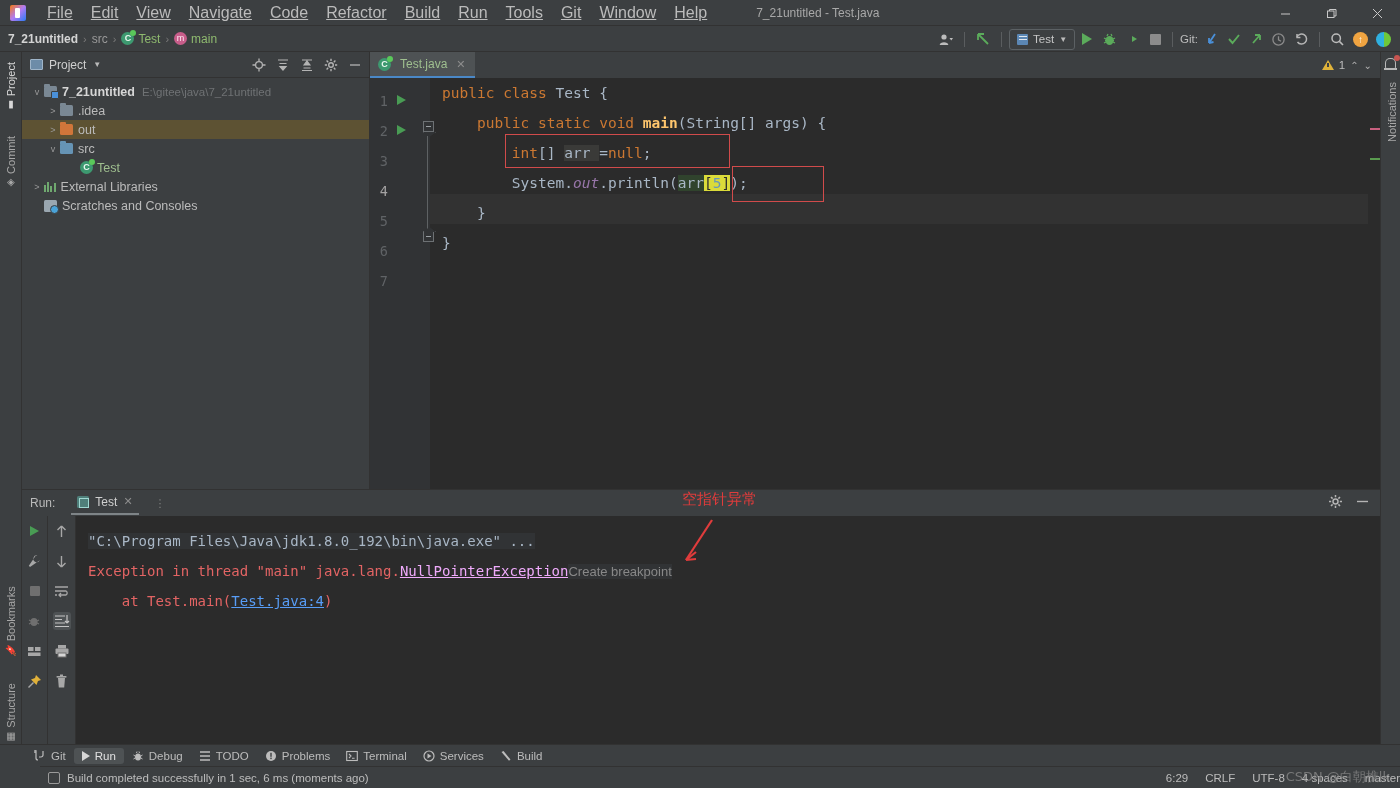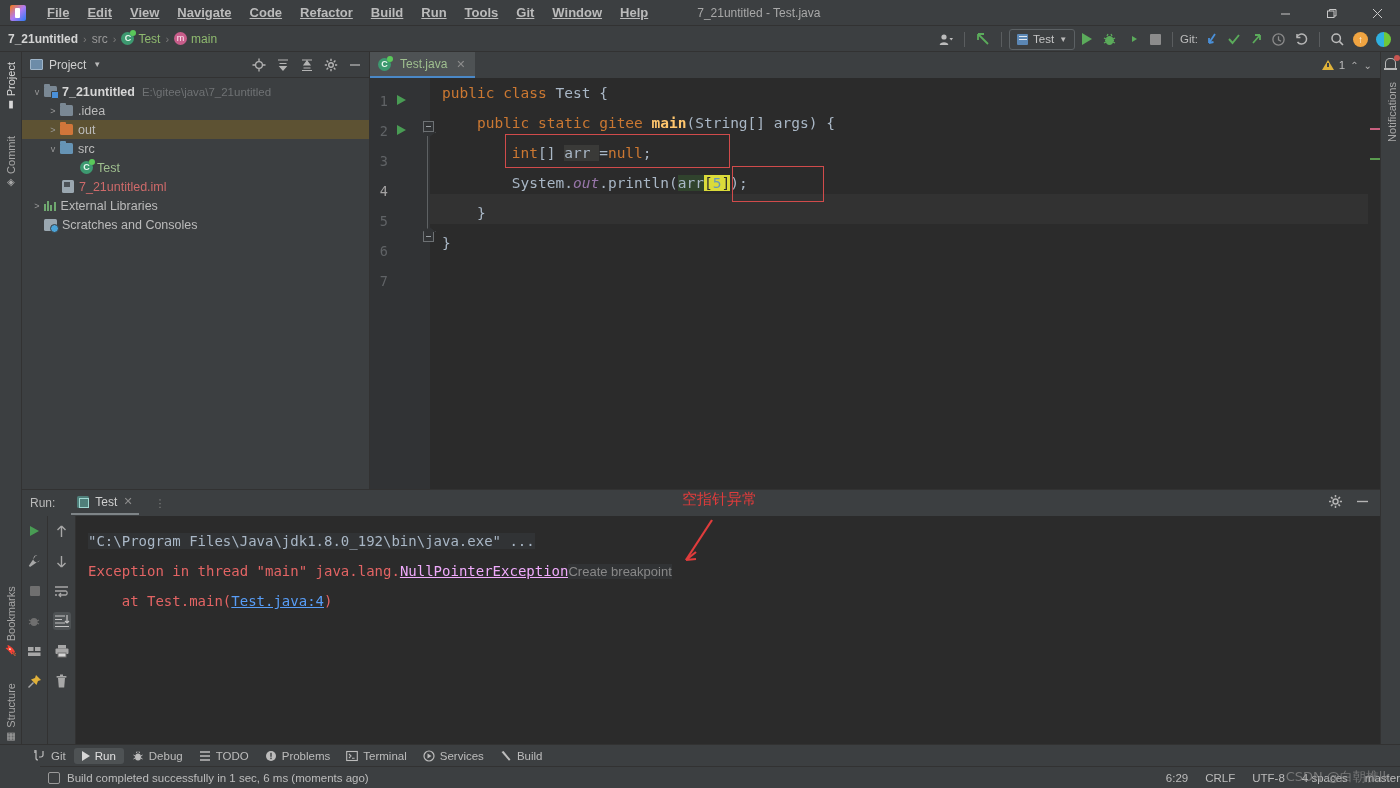--- a/index.html
+++ b/index.html
@@ -22,21 +22,21 @@
     width: 16px; height: 16px; margin: 0 12px 0 10px; border-radius: 2px;
     background: linear-gradient(135deg,#f97a12 0%,#b07bf3 50%,#2a7bf5 100%);
     position: relative; flex: none;
   }
   .app-logo::after {
     content: ""; position: absolute; left: 5px; top: 3px; width: 5px; height: 10px;
     background: #fff; border-radius: 1px;
   }
   .menu { display: flex; align-items: center; gap: 0px; }
   .menu-item {
-    font-size: 13px; color: #bbbbbb; padding: 3px 9px; cursor: default; white-space: nowrap; font-weight: bold;
+    font-size: 16px; color: #bbbbbb; padding: 3px 9px; cursor: default; white-space: nowrap;
   }
   .menu-item u { text-decoration: underline; }
   .win-title {
     font-size: 12px; color: #a9a9a9; margin-left: 40px; white-space: nowrap;
   }
   .win-ctrls {
     position: absolute; right: 0; top: 0; height: 26px; display: flex; align-items: center;
   }
   .win-btn {
     width: 46px; height: 26px; display: flex; align-items: center; justify-content: center;
@@ -544,24 +544,20 @@
         <span class="arrow">v</span>
         <span class="folder blue"></span>
         <span class="lbl">src</span>
       </div>
 
       <div class="row" style="padding-left:58px;">
         <span class="ico-class">C</span>
         <span class="lbl" style="color:#9fbf8f;">Test</span>
       </div>
 
-      <div class="row" style="padding-left:40px;">
-        <span class="ico-iml"></span>
-        <span class="lbl red-txt">7_21untitled.iml</span>
-      </div>
 
       <div class="row" style="padding-left:8px;">
         <span class="arrow">&gt;</span>
         <span class="ico-lib">
             <i style="height:7px"></i>
             <i style="height:10px"></i>
             <i style="height:6px"></i>
             <i style="height:9px"></i>
           </span>
         <span class="lbl">External Libraries</span>
@@ -602,21 +598,21 @@
         <div class="gnum" style="top:165px;">6</div>
         <div class="gnum" style="top:195px;">7</div>
         <div class="grun" style="top:17px;"></div>
         <div class="grun" style="top:47px;"></div>
       </div>
       <div class="fold-line" style="top:58px; height:100px;"></div>
       <div class="fold-box open" style="top:43px;"></div>
       <div class="fold-box end" style="top:153px;"></div>
 
       <div class="codeline" style="top:0px;"><span class="kw">public</span> <span class="kw">class</span> <span class="cls">Test</span> <span class="punct">{</span></div>
-      <div class="codeline" style="top:30px;">    <span class="kw">public</span> <span class="kw">static</span> <span class="kw">gitee</span> <span class="mname">main</span><span class="punct">(</span><span class="cls">String[] args</span><span class="punct">) {</span></div>
+      <div class="codeline" style="top:30px;">    <span class="kw">public</span> <span class="kw">static</span> <span class="kw">void</span> <span class="mname">main</span><span class="punct">(</span><span class="cls">String[] args</span><span class="punct">) {</span></div>
       <div class="codeline" style="top:60px;">        <span class="kw">int</span><span class="punct">[]</span> <span class="dim-bg">arr </span><span class="punct">=</span><span class="kw">null</span><span class="punct">;</span></div>
       <div class="codeline" style="top:90px;">        <span class="cls">System</span><span class="punct">.</span><span class="static-f">out</span><span class="punct">.</span><span class="cls">println</span><span class="punct">(</span><span class="hl-green">arr</span><span class="hl-yellow">[</span><span class="num" style="background:#dbdb3a">5</span><span class="hl-yellow">]</span><span class="punct">);</span></div>
       <div class="codeline" style="top:120px;">    <span class="punct">}</span></div>
       <div class="codeline" style="top:150px;"><span class="punct">}</span></div>
 
       <div class="annot-box" style="left:135px; top:56px; width:225px; height:34px;"></div>
       <div class="annot-box" style="left:362px; top:88px; width:92px; height:36px;"></div>
 
       <div class="editor-scroll">
         <div class="mark-pink" style="top:50px;"></div>

